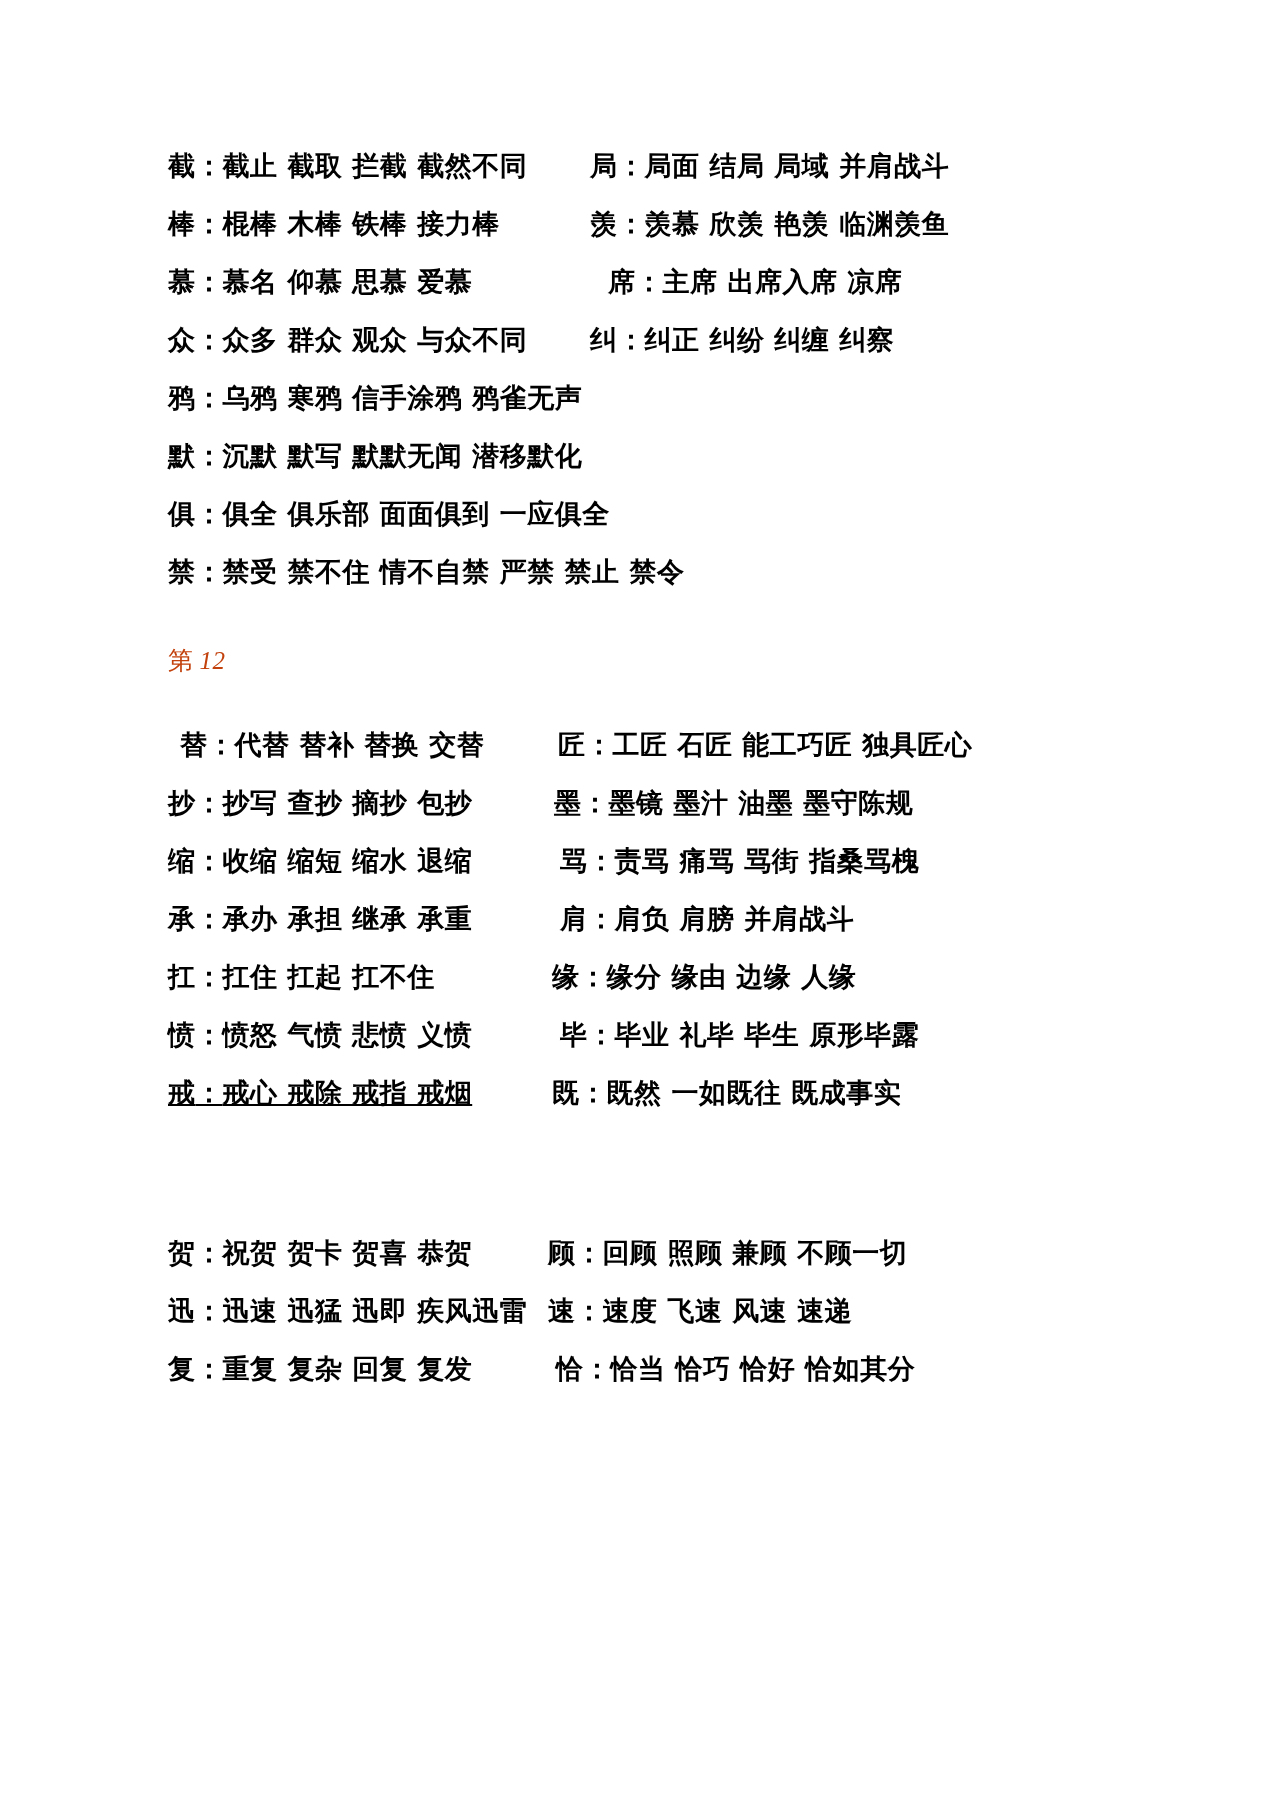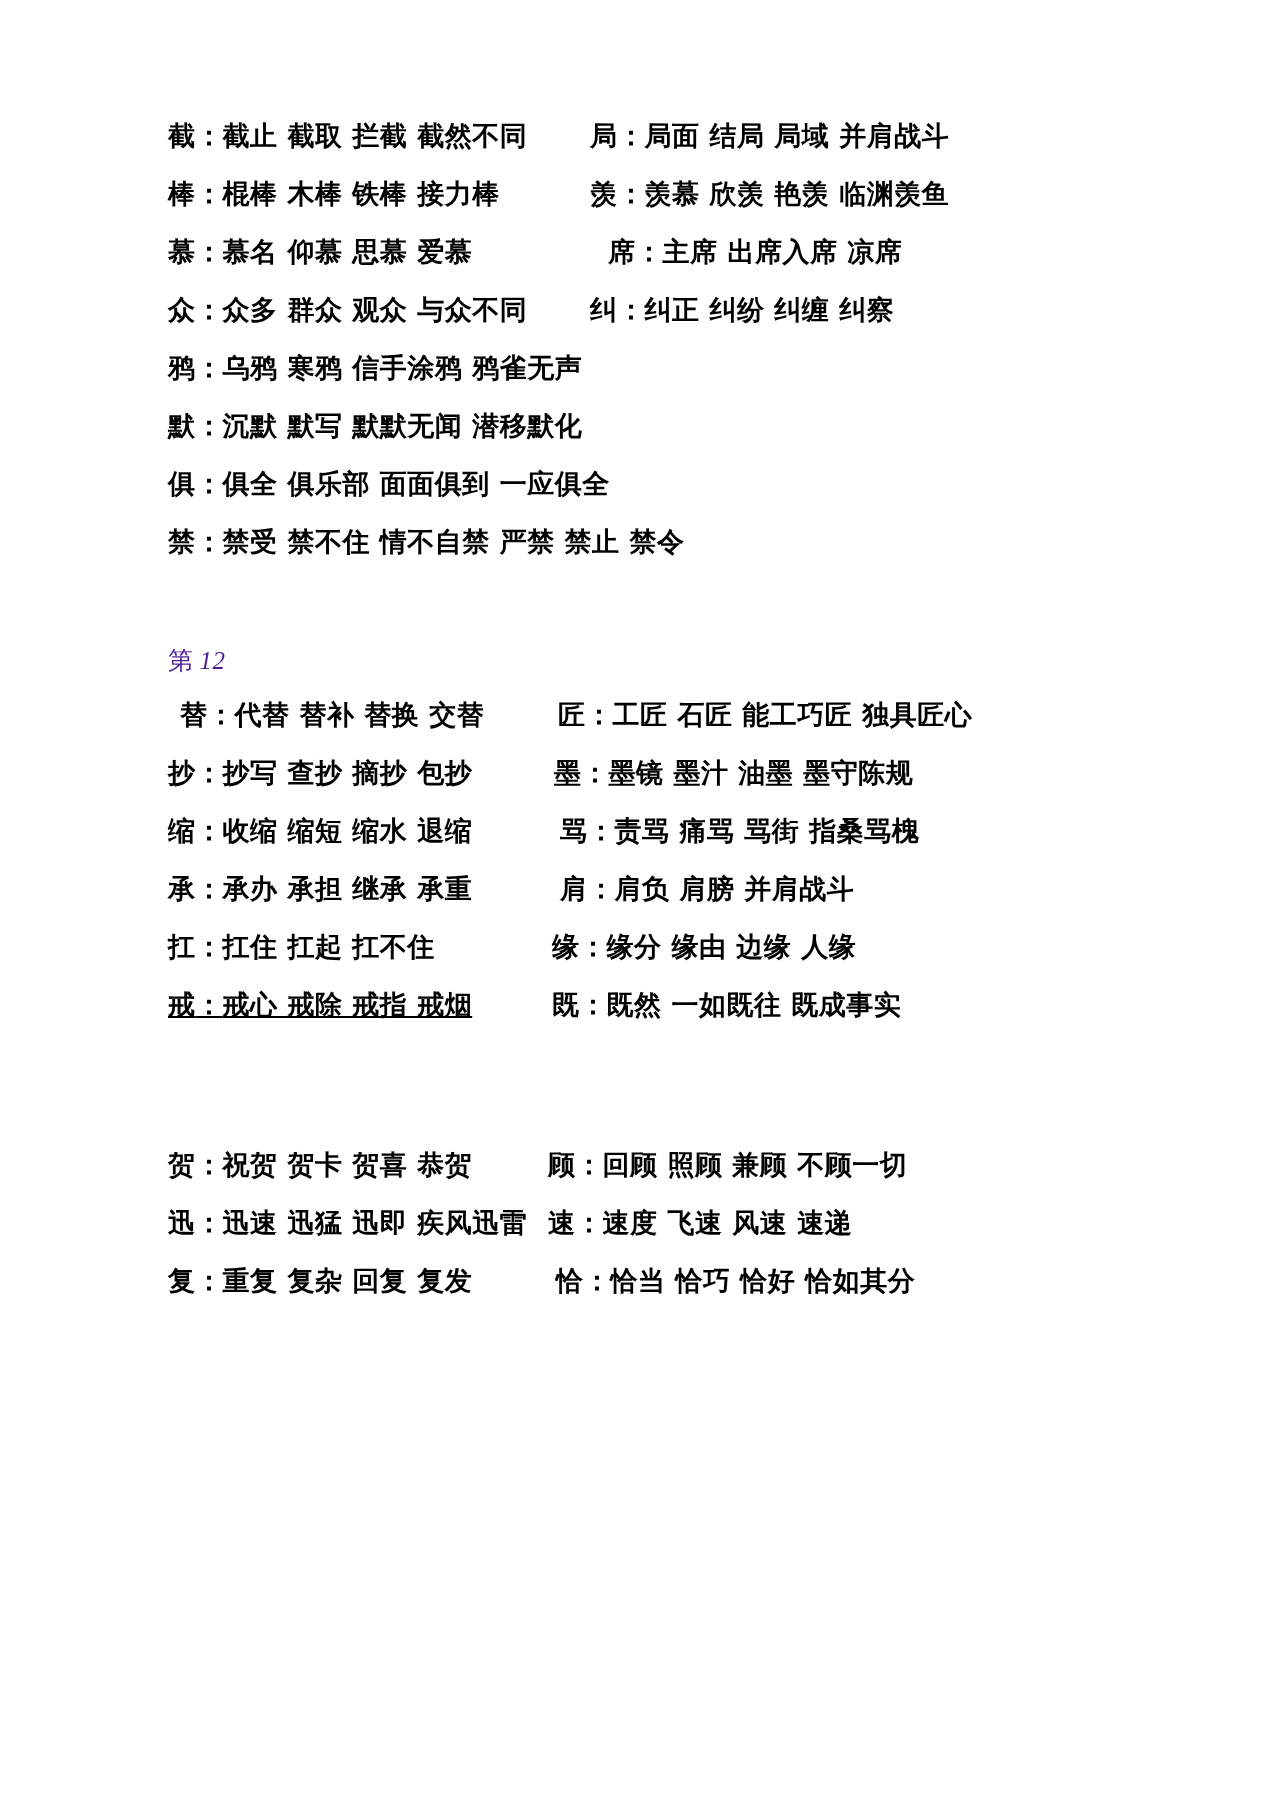--- a/index.html
+++ b/index.html
@@ -35,33 +35,33 @@
   
   .section {
     margin: 0;
   }
   .section-heading {
     font-family: "Liberation Serif", "DejaVu Serif", serif;
     font-size: 25px;
     line-height: 1;
     font-weight: 400;
     letter-spacing: 0.02em;
-    color: #4c1d95;
+    color: #c2410c;
     white-space: nowrap;
   }
   .section-heading .num {
     font-style: italic;
     font-family: "Liberation Serif", "DejaVu Serif", serif;
     padding-left: 6px;
   }
 
   
   .row {
     display: flex;
-    align-items: flex-start;
+    align-items: flex-end;
     height: 58px;
     white-space: nowrap;
   }
   .col-left {
     width: 422px;
     flex: 0 0 422px;
   }
   .col-right {
     flex: 1 1 auto;
   }
@@ -207,20 +207,28 @@
 
       <div class="row">
         <div class="col-left" style="width:378px;flex:0 0 378px;">
           <div class="entry"><span class="head">扛</span><span class="colon">：</span><span class="words">扛住  扛起  扛不住</span></div>
         </div>
         <div class="col-right">
           <div class="entry" style="padding-left:6px;"><span class="head">缘</span><span class="colon">：</span><span class="words">缘分  缘由  边缘  人缘</span></div>
         </div>
       </div>
 
+      <div class="row">
+        <div class="col-left" style="width:378px;flex:0 0 378px;">
+          <div class="entry"><span class="head">愤</span><span class="colon">：</span><span class="words">愤怒  气愤  悲愤  义愤</span></div>
+        </div>
+        <div class="col-right">
+          <div class="entry" style="padding-left:14px;"><span class="head">毕</span><span class="colon">：</span><span class="words">毕业  礼毕  毕生    原形毕露</span></div>
+        </div>
+      </div>
 
       <div class="row">
         <div class="col-left" style="width:378px;flex:0 0 378px;text-decoration:underline;">
           <div class="entry"><span class="head">戒</span><span class="colon">：</span><span class="words">戒心  戒除  戒指  戒烟</span></div>
         </div>
         <div class="col-right">
           <div class="entry" style="padding-left:6px;"><span class="head">既</span><span class="colon">：</span><span class="words">既然  一如既往  既成事实</span></div>
         </div>
       </div>
 

